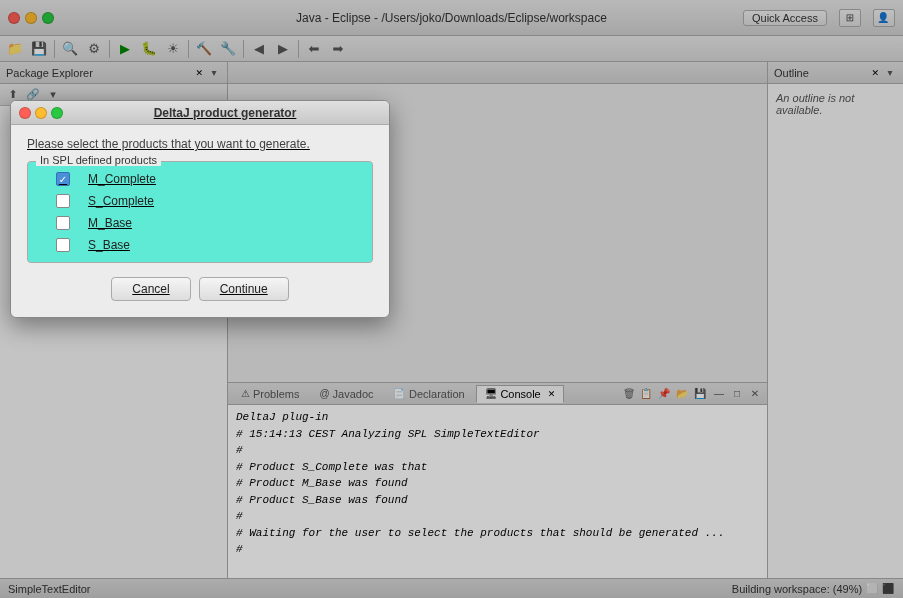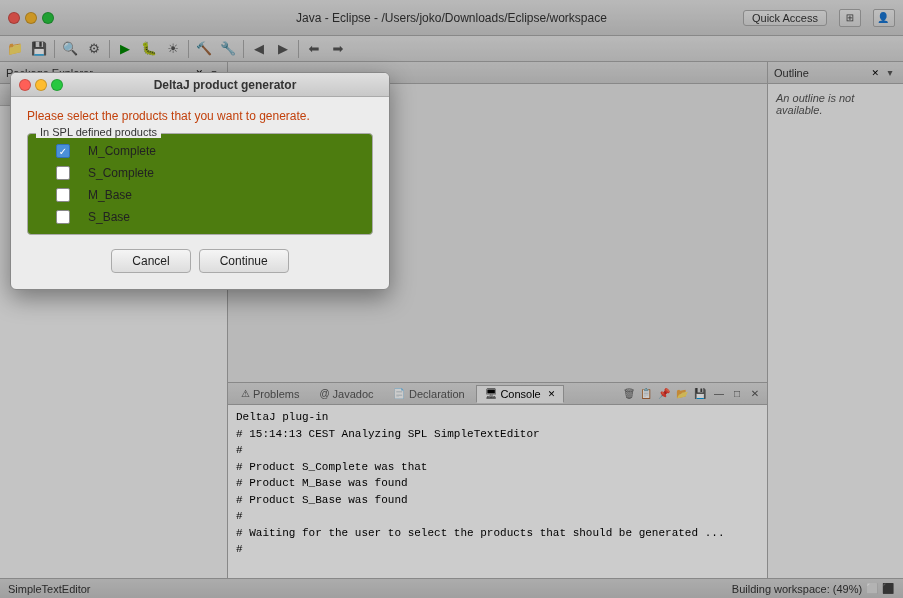--- a/index.html
+++ b/index.html
@@ -211,20 +211,21 @@
       font-size: 10px;
     }
     .console-content {
       flex: 1;
       padding: 4px 8px;
       font-family: "Courier New", Courier, monospace;
       font-size: 11px;
       color: #000;
       overflow: auto;
       background: white;
+      font-style: italic;
     }
     .console-content div { line-height: 1.5; }
     .console-toolbar {
       display: flex;
       align-items: center;
       margin-left: auto;
       gap: 2px;
     }
     .console-btn {
       width: 16px;
@@ -268,22 +269,23 @@
       position: absolute;
       top: 0;
       left: 0;
       right: 0;
       bottom: 0;
       background: rgba(0,0,0,0.2);
       z-index: 100;
       display: flex;
       align-items: flex-start;
       justify-content: flex-start;
-      padding-top: 72px;
+      padding-top: 100px;
       padding-left: 10px;
+      text-decoration: underline;
     }
     .dialog {
       background: #ececec;
       border: 1px solid #888;
       border-radius: 6px;
       width: 380px;
       box-shadow: 0 8px 24px rgba(0,0,0,0.4);
       overflow: hidden;
     }
     .dialog-title-bar {
@@ -304,27 +306,27 @@
       text-align: center;
       font-size: 12px;
       color: #333;
       font-weight: bold;
     }
     .dialog-body {
       padding: 12px 16px;
     }
     .dialog-instruction {
       font-size: 12px;
-      color: #c2410c;
+      color: #404040;
       margin-bottom: 10px;
     }
     .dialog-group {
       border: 1px solid #aaa;
       border-radius: 4px;
-      background: #4d7c0f;
+      background: #5eead4;
       padding: 10px 12px;
       margin-bottom: 14px;
       position: relative;
     }
     .dialog-group-legend {
       position: absolute;
       top: -8px;
       left: 8px;
       background: #ececec;
       padding: 0 4px;

